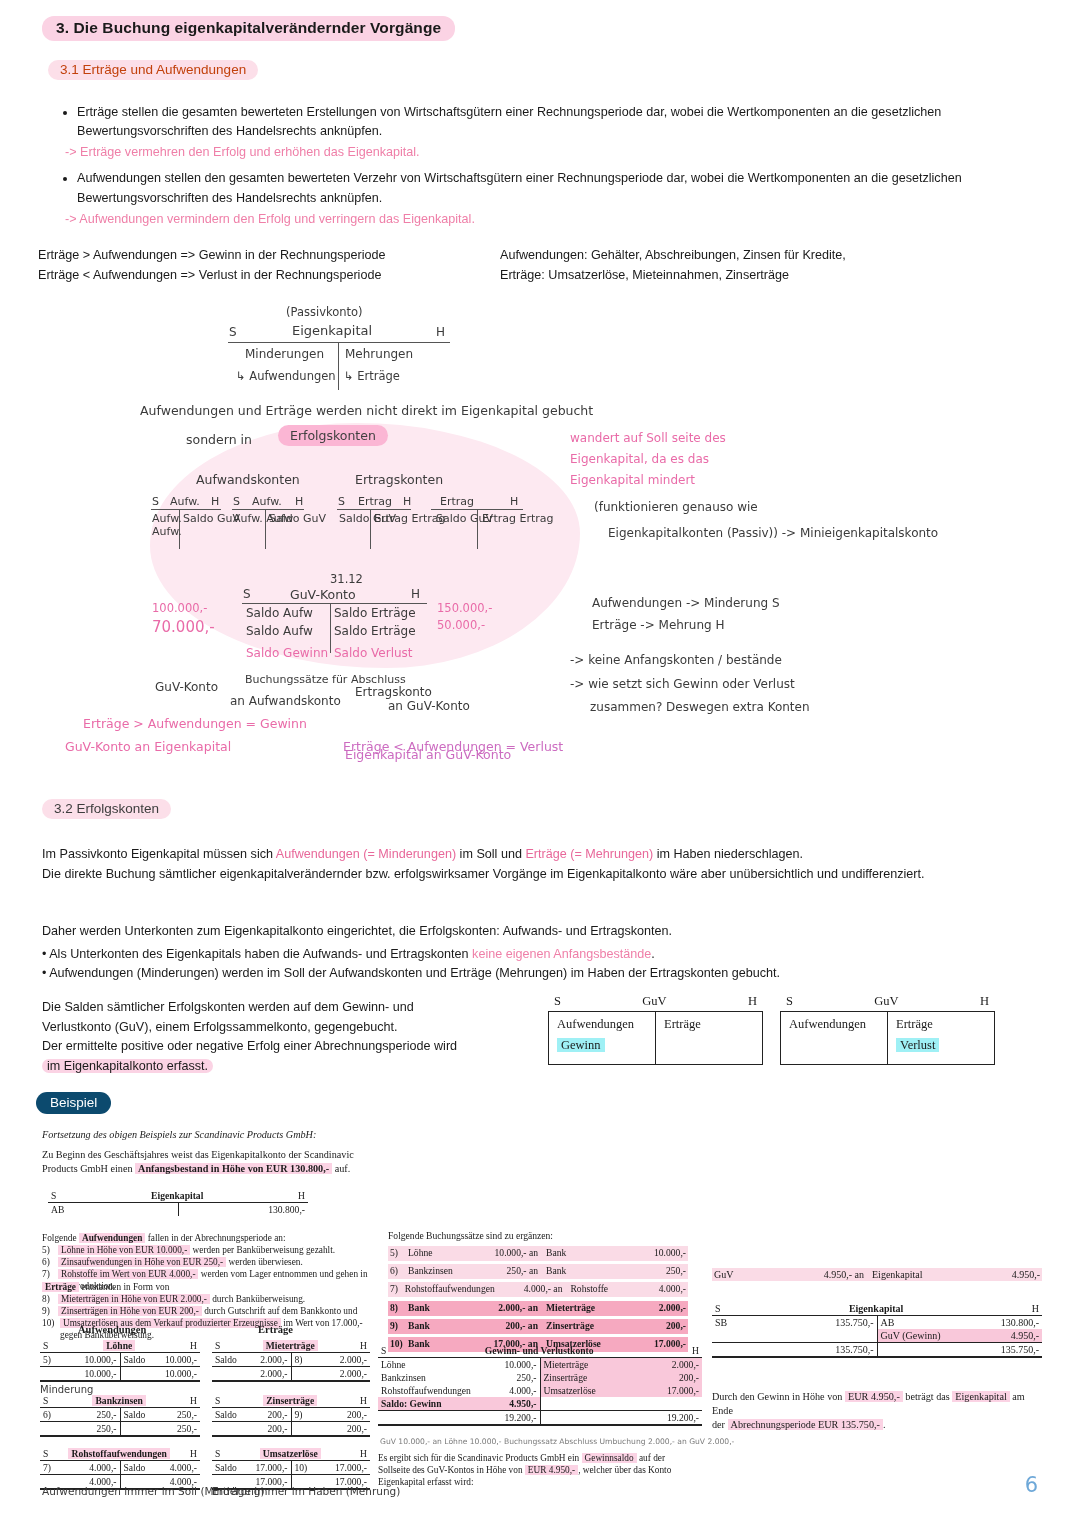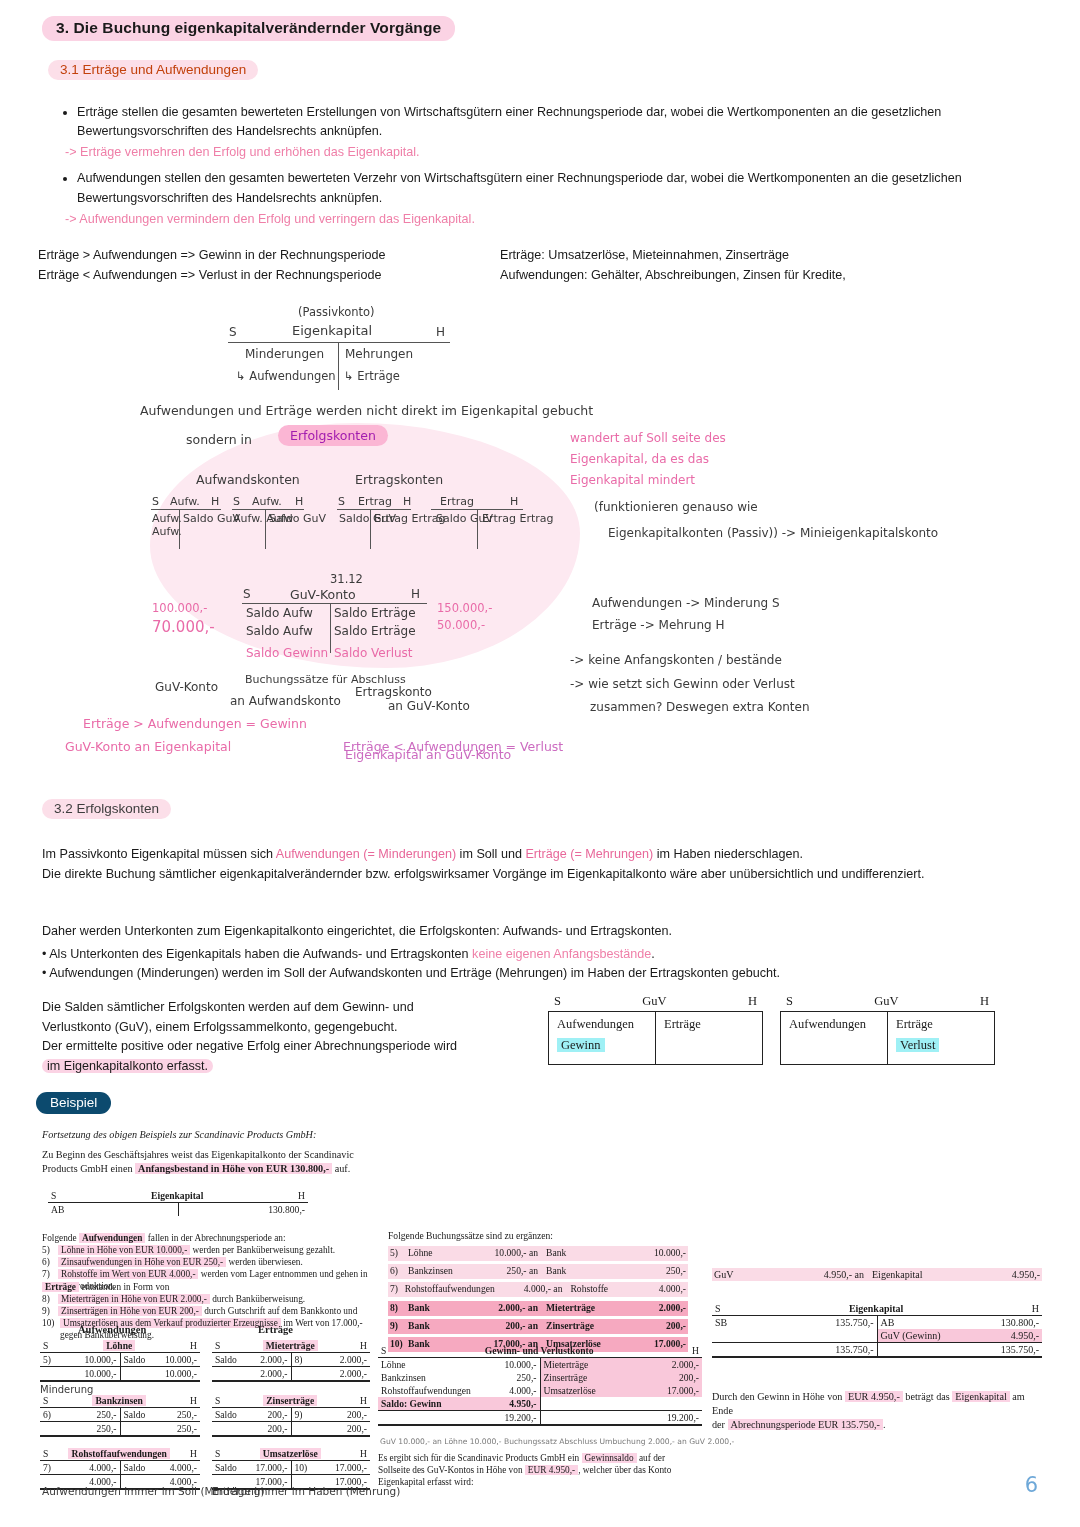--- a/index.html
+++ b/index.html
@@ -228,41 +228,41 @@
       <li>Aufwendungen stellen den gesamten bewerteten Verzehr von Wirtschaftsgütern einer Rechnungsperiode dar, wobei die Wertkomponenten an die gesetzlichen Bewertungsvorschriften des Handelsrechts anknüpfen.</li>
     </ul>
     <div class="arrow-line pinktext">-&gt; Aufwendungen vermindern den Erfolg und verringern das Eigenkapital.</div>
   </div>
 
   <div class="cmp" id="cmp-left">
     <div>Erträge &gt; Aufwendungen =&gt; Gewinn in der Rechnungsperiode</div>
     <div>Erträge &lt; Aufwendungen =&gt; Verlust in der Rechnungsperiode</div>
   </div>
   <div class="cmp" id="cmp-right">
+    <div>Aufwendungen: Gehälter, Abschreibungen, Zinsen für Kredite,</div>
     <div>Erträge: Umsatzerlöse, Mieteinnahmen, Zinserträge</div>
-    <div>Aufwendungen: Gehälter, Abschreibungen, Zinsen für Kredite,</div>
   </div>
 
   <div id="hand">
     <div class="blob"></div>
 
-    <div class="hw" style="left:298px; top:10px; font-size:11.5px;">(Passivkonto)</div>
+    <div class="hw" style="left:286px; top:10px; font-size:11.5px;">(Passivkonto)</div>
     <div class="hw" style="left:292px; top:28px; font-size:13px;">Eigenkapital</div>
     <div class="hw" style="left:229px; top:30px; font-size:12px;">S</div>
     <div class="hw" style="left:436px; top:30px; font-size:12px;">H</div>
     <div class="tline" style="left:228px; top:47px; width:222px; height:1.3px;"></div>
     <div class="tline" style="left:338px; top:47px; width:1.3px; height:48px;"></div>
     <div class="hw" style="left:245px; top:52px; font-size:12px;">Minderungen</div>
     <div class="hw" style="left:345px; top:52px; font-size:12px;">Mehrungen</div>
     <div class="hw" style="left:236px; top:74px; font-size:11.5px;">↳ Aufwendungen</div>
     <div class="hw" style="left:344px; top:74px; font-size:11.5px;">↳ Erträge</div>
 
     <div class="hw" style="left:140px; top:108px; font-size:12.5px;">Aufwendungen und Erträge werden nicht direkt im Eigenkapital gebucht</div>
     <div class="hw" style="left:186px; top:137px; font-size:12.5px;">sondern in</div>
-    <div class="hw" style="left:278px; top:130px; font-size:12.5px; background:#fbb6d4; border-radius:12px; padding:3px 12px; color:#a21caf;">Erfolgskonten</div>
+    <div class="hw" style="left:278px; top:130px; font-size:12.5px; background:#fbb6d4; border-radius:12px; padding:3px 12px; color:#404040;">Erfolgskonten</div>
 
     <div class="hw" style="left:196px; top:177px; font-size:12.5px;">Aufwandskonten</div>
     <div class="hw" style="left:355px; top:177px; font-size:12.5px;">Ertragskonten</div>
 
     <div class="hw s" style="left:152px; top:200px;">S</div>
     <div class="hw s" style="left:170px; top:200px;">Aufw.</div>
     <div class="hw s" style="left:211px; top:200px;">H</div>
     <div class="tline" style="left:151px; top:214px; width:70px; height:1px;"></div>
     <div class="tline" style="left:179px; top:214px; width:1px; height:40px;"></div>
     <div class="hw s" style="left:152px; top:217px;">Aufw.</div>

